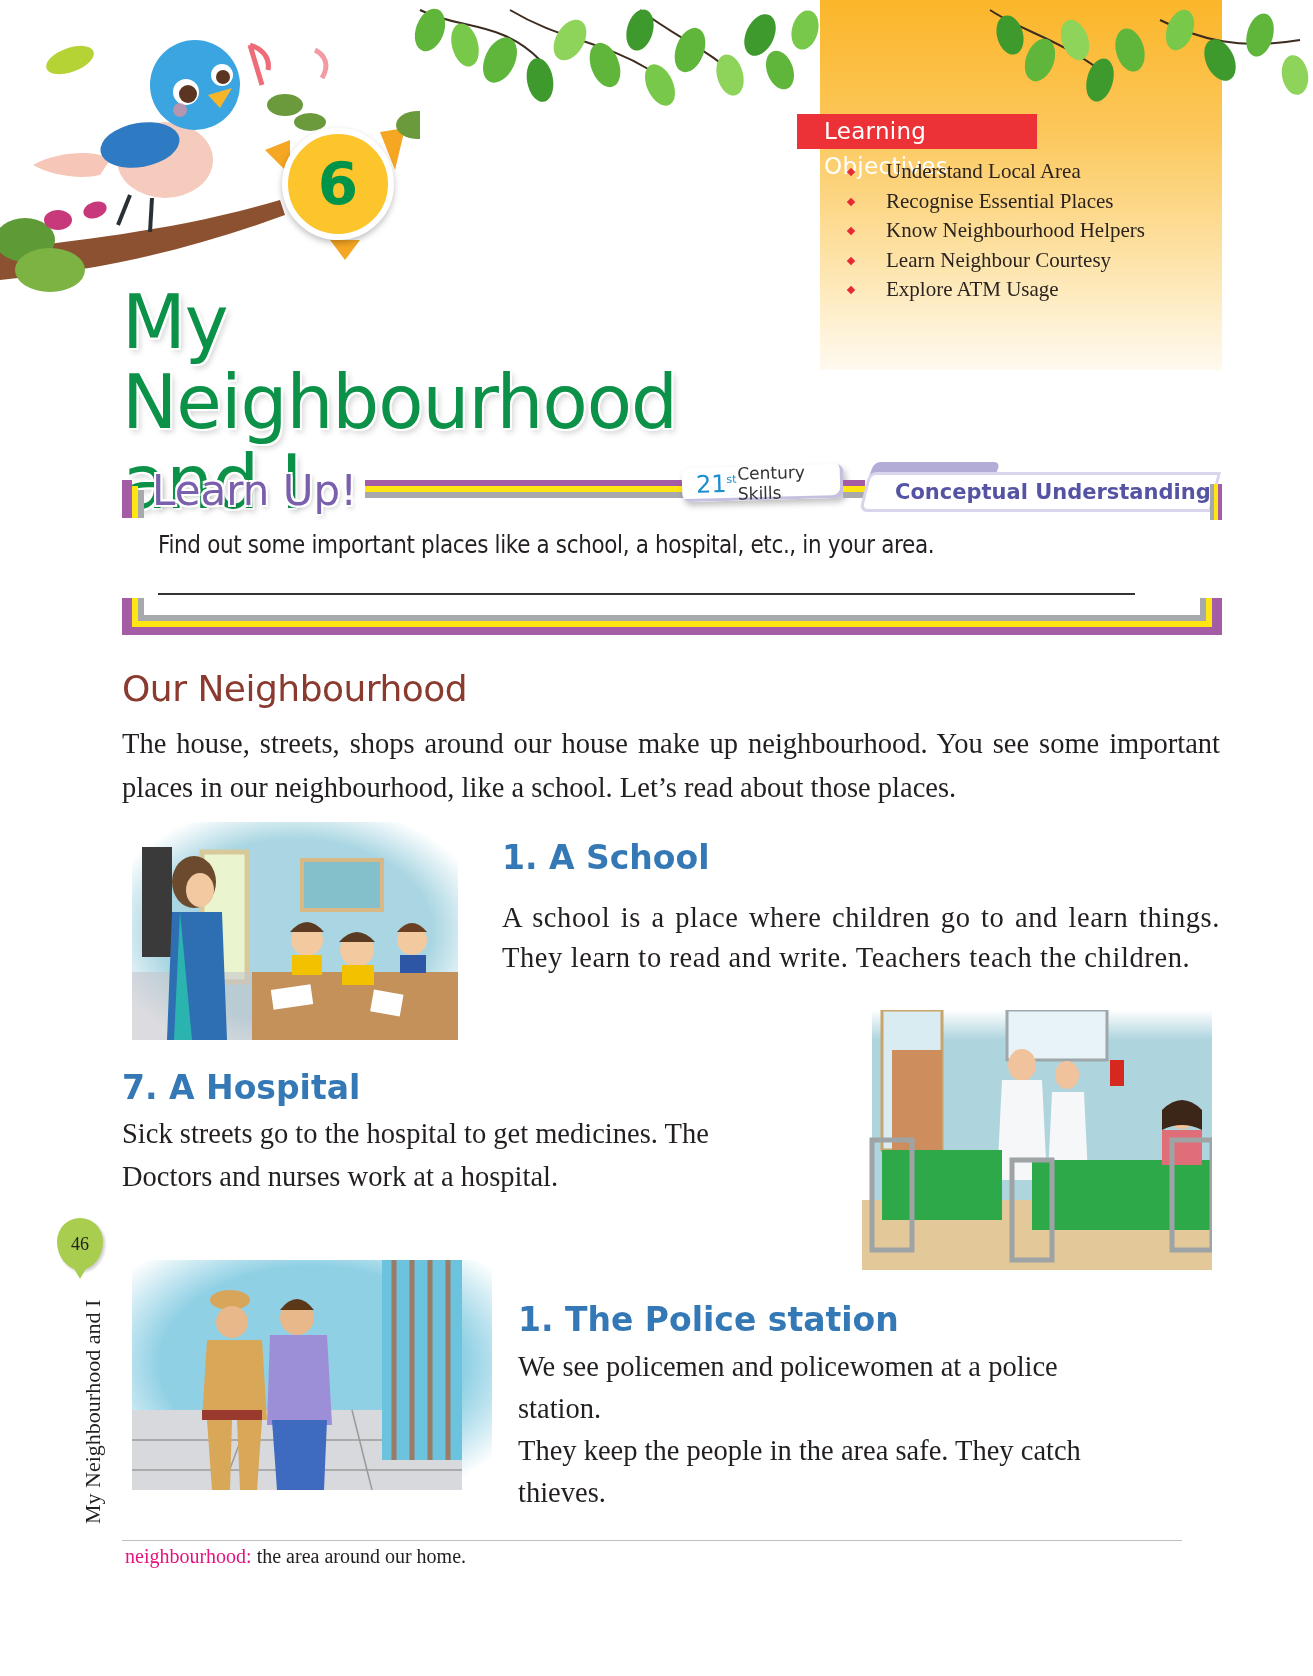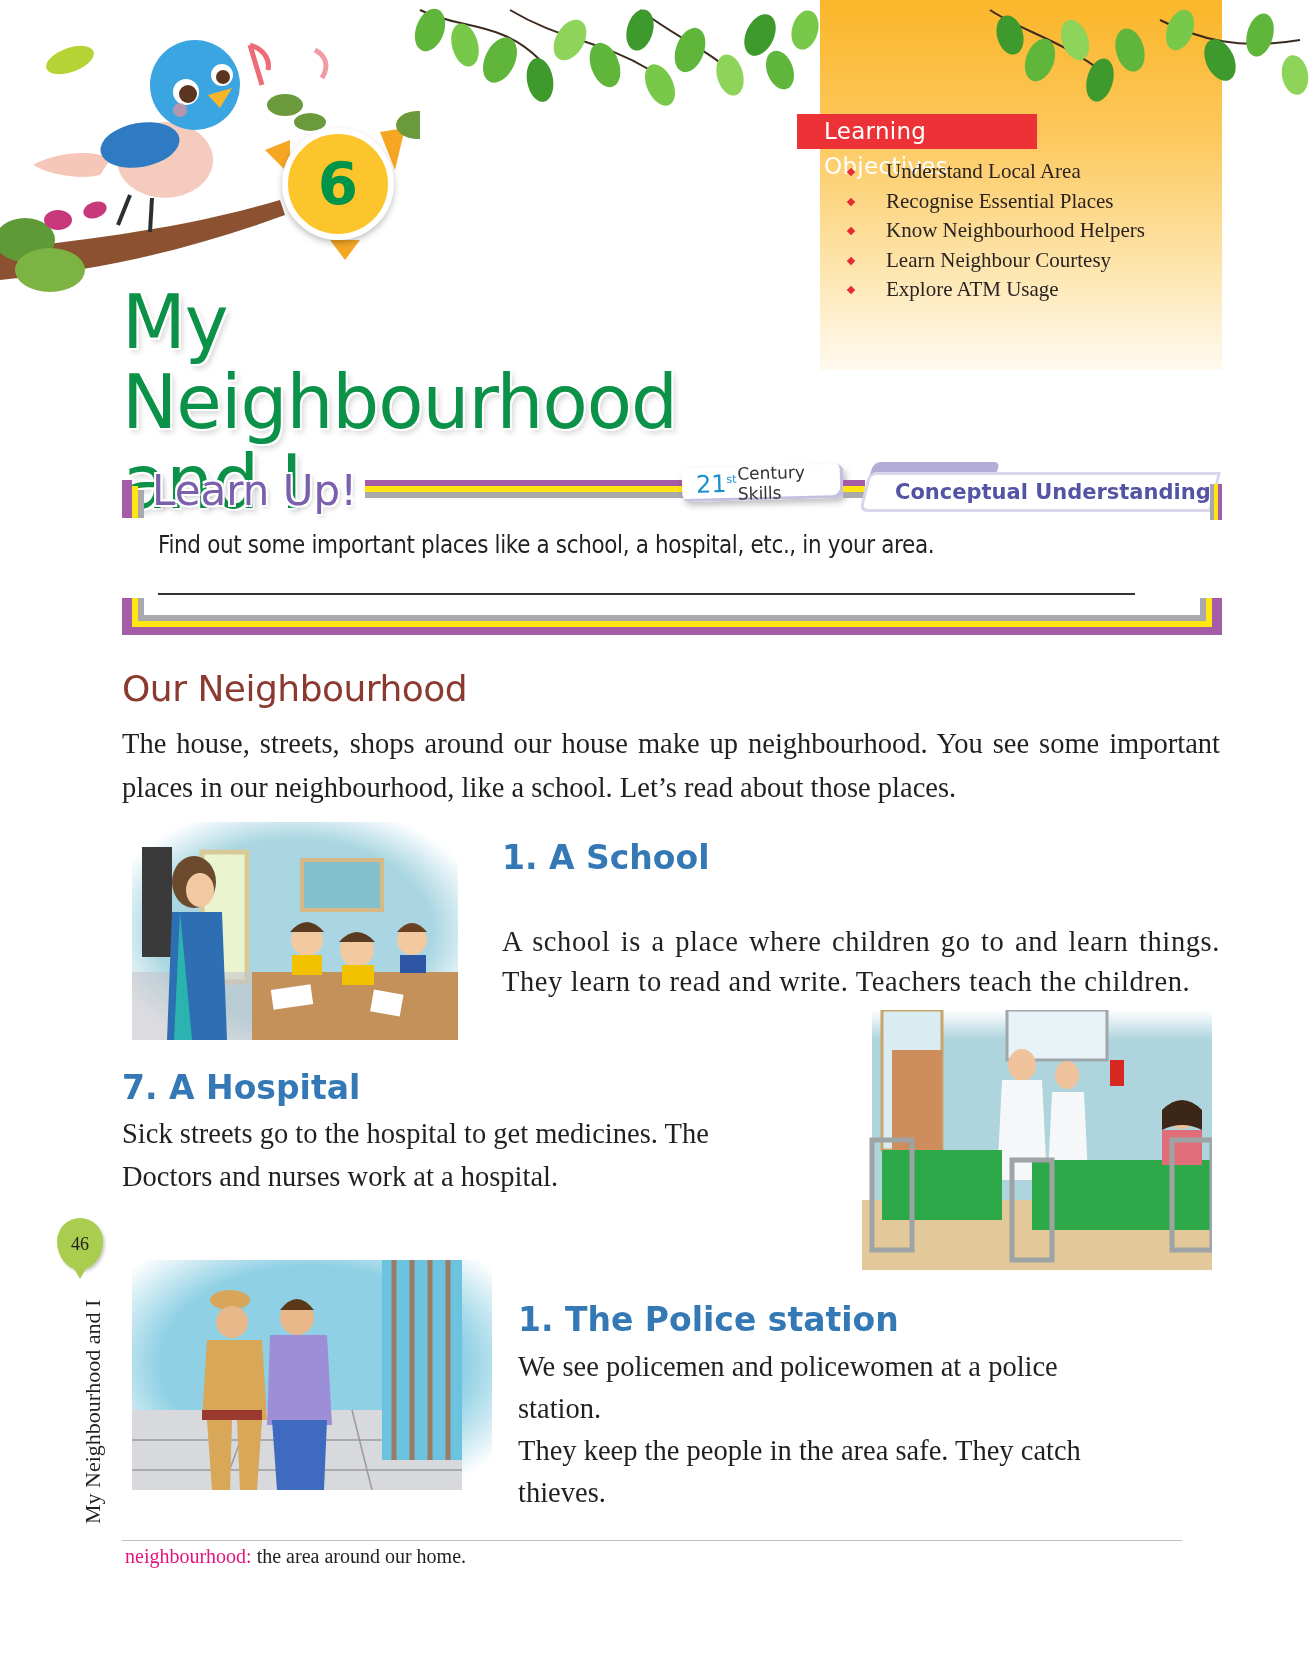--- a/index.html
+++ b/index.html
@@ -114,21 +114,21 @@
     left: 122px; top: 668px; font-family: "DejaVu Sans", sans-serif; font-size: 36px; color: #8a3a2f;
     letter-spacing: -0.5px;
   }
   .body-text { font-size: 28.5px; line-height: 44px; color: #231f20; }
   .intro-para { left: 122px; top: 722px; width: 1098px; text-align: justify; }
 
   .sub-heading { font-family: "DejaVu Sans", sans-serif; font-weight: bold; font-size: 33px; color: #3479b5; }
 
   .school-img { left: 132px; top: 822px; width: 326px; height: 218px; }
   .school-heading { left: 502px; top: 838px; }
-  .school-text { left: 502px; top: 898px; width: 718px; text-align: justify; line-height: 40px; letter-spacing: 0.6px; margin-top: 24px; }
+  .school-text { left: 502px; top: 898px; width: 718px; text-align: justify; line-height: 40px; letter-spacing: 0.6px; }
 
   .hospital-img { left: 862px; top: 1010px; width: 350px; height: 260px; }
   .hospital-heading { left: 122px; top: 1068px; }
   .hospital-text { left: 122px; top: 1112px; width: 720px; line-height: 43px; }
 
   .police-img { left: 132px; top: 1260px; width: 360px; height: 230px; }
   .police-heading { left: 518px; top: 1300px; }
   .police-text { left: 518px; top: 1346px; width: 680px; line-height: 42px; }
 
   

